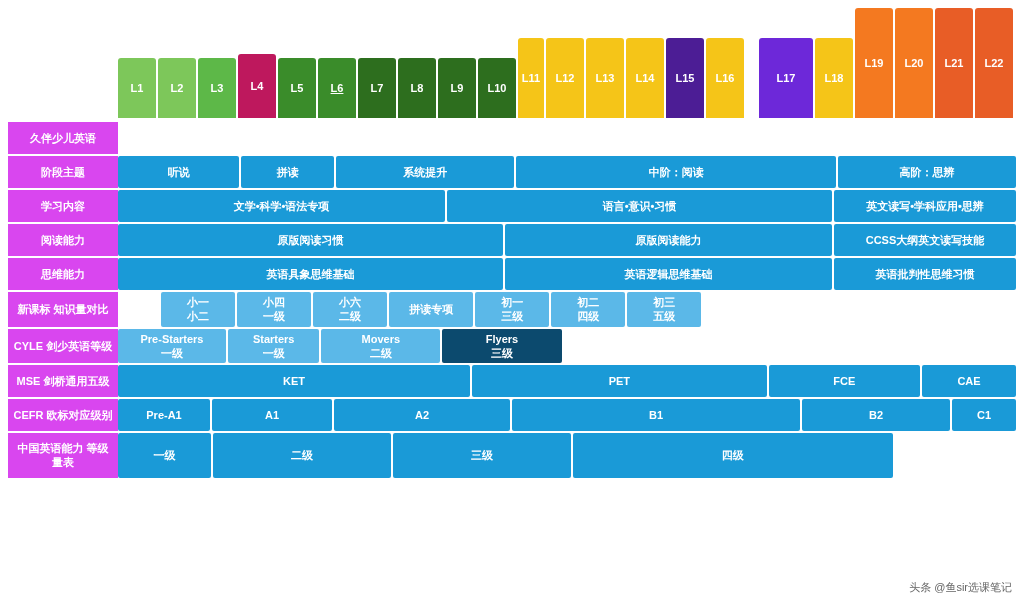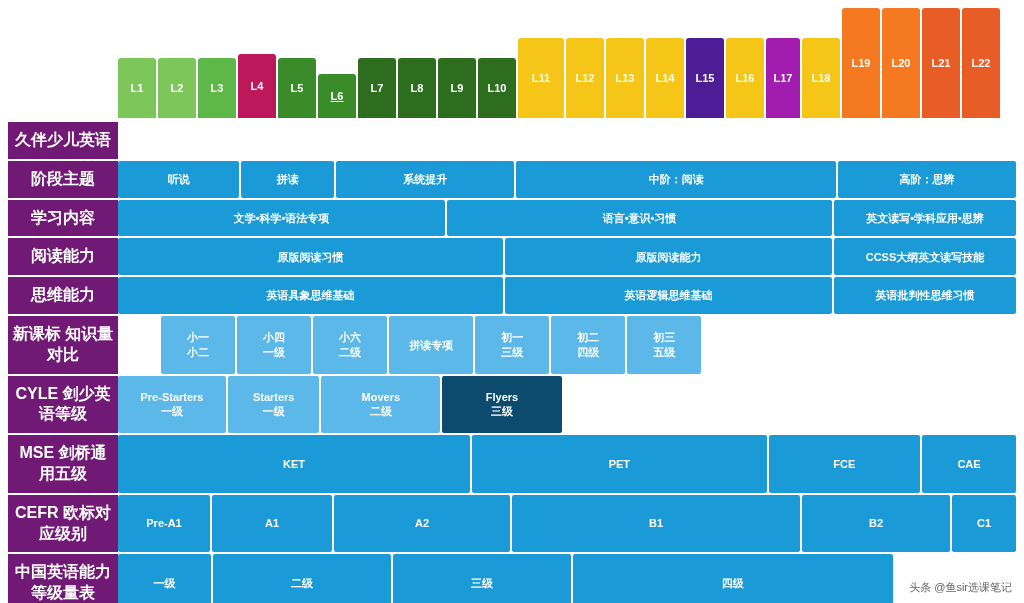--- a/index.html
+++ b/index.html
@@ -42,27 +42,27 @@
       gap: 2px;
     }
     .row {
       display: flex;
       align-items: stretch;
       min-height: 32px;
     }
     .row-label {
       width: 110px;
       min-width: 110px;
-      background: #701a75;
+      background: #d946ef;
       color: #fff;
       display: flex;
       align-items: center;
       justify-content: center;
       text-align: center;
-      font-size: 16px;
+      font-size: 11px;
       font-weight: bold;
       padding: 8px 4px;
       flex-shrink: 0;
       line-height: 1.3;
     }
     .row-content {
       flex: 1;
       display: flex;
       align-items: stretch;
       gap: 2px;
@@ -92,32 +92,32 @@
 <body>
 
 <div class="container">
 
   <div class="level-bars" id="level-bars">
       <div class="level-bar" style="background-color: rgb(125, 199, 90); height: 60px; width: 38px;">L1</div>
       <div class="level-bar" style="background-color: rgb(125, 199, 90); height: 60px; width: 38px;">L2</div>
       <div class="level-bar" style="background-color: rgb(93, 184, 72); height: 60px; width: 38px;">L3</div>
       <div class="level-bar" style="background-color: #be185d; height: 64px; width: 38px;">L4</div>
       <div class="level-bar" style="background-color: rgb(58, 140, 42); height: 60px; width: 38px;">L5</div>
-      <div class="level-bar" style="background-color: rgb(58, 140, 42); height: 44px; width: 38px; text-decoration: underline;">L6</div>
+      <div class="level-bar" style="background-color: rgb(58, 140, 42); height: 60px; width: 38px; text-decoration: underline;">L6</div>
       <div class="level-bar" style="background-color: rgb(45, 110, 30); height: 60px; width: 38px;">L7</div>
       <div class="level-bar" style="background-color: rgb(45, 110, 30); height: 60px; width: 38px;">L8</div>
       <div class="level-bar" style="background-color: rgb(45, 110, 30); height: 60px; width: 38px;">L9</div>
       <div class="level-bar" style="background-color: rgb(45, 110, 30); height: 60px; width: 38px;">L10</div>
-      <div class="level-bar" style="background-color: rgb(245, 197, 24); height: 80px; width: 46px;">L11</div>
+      <div class="level-bar" style="background-color: rgb(245, 197, 24); height: 80px; width: 26px;">L11</div>
       <div class="level-bar" style="background-color: rgb(245, 197, 24); height: 80px; width: 38px;">L12</div>
       <div class="level-bar" style="background-color: rgb(245, 197, 24); height: 80px; width: 38px;">L13</div>
       <div class="level-bar" style="background-color: rgb(245, 197, 24); height: 80px; width: 38px;">L14</div>
       <div class="level-bar" style="background-color: #4c1d95; height: 80px; width: 38px;">L15</div>
       <div class="level-bar" style="background-color: rgb(245, 197, 24); height: 80px; width: 38px;">L16</div>
-      <div class="level-bar" style="background-color: #a21caf; height: 80px; width: 34px;">L17</div>
+      <div class="level-bar" style="background-color: #6d28d9; height: 80px; width: 54px; margin-left: 13px;">L17</div>
       <div class="level-bar" style="background-color: rgb(245, 197, 24); height: 80px; width: 38px;">L18</div>
       <div class="level-bar" style="background-color: rgb(244, 121, 32); height: 110px; width: 38px;">L19</div>
       <div class="level-bar" style="background-color: rgb(244, 121, 32); height: 110px; width: 38px;">L20</div>
       <div class="level-bar" style="background-color: rgb(232, 93, 38); height: 110px; width: 38px;">L21</div>
       <div class="level-bar" style="background-color: rgb(232, 93, 38); height: 110px; width: 38px;">L22</div>
     </div>
 
   <div class="table-section" id="table-section">
       <div class="row">
         <div class="row-label">久伴少儿英语</div>

